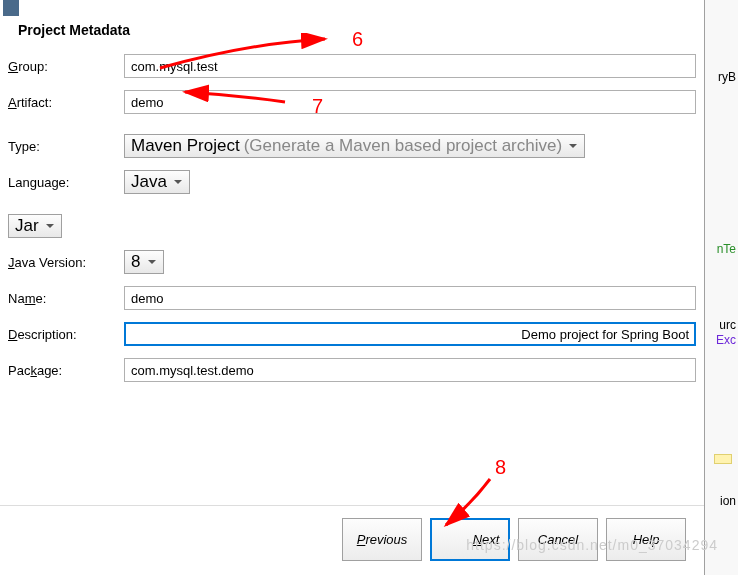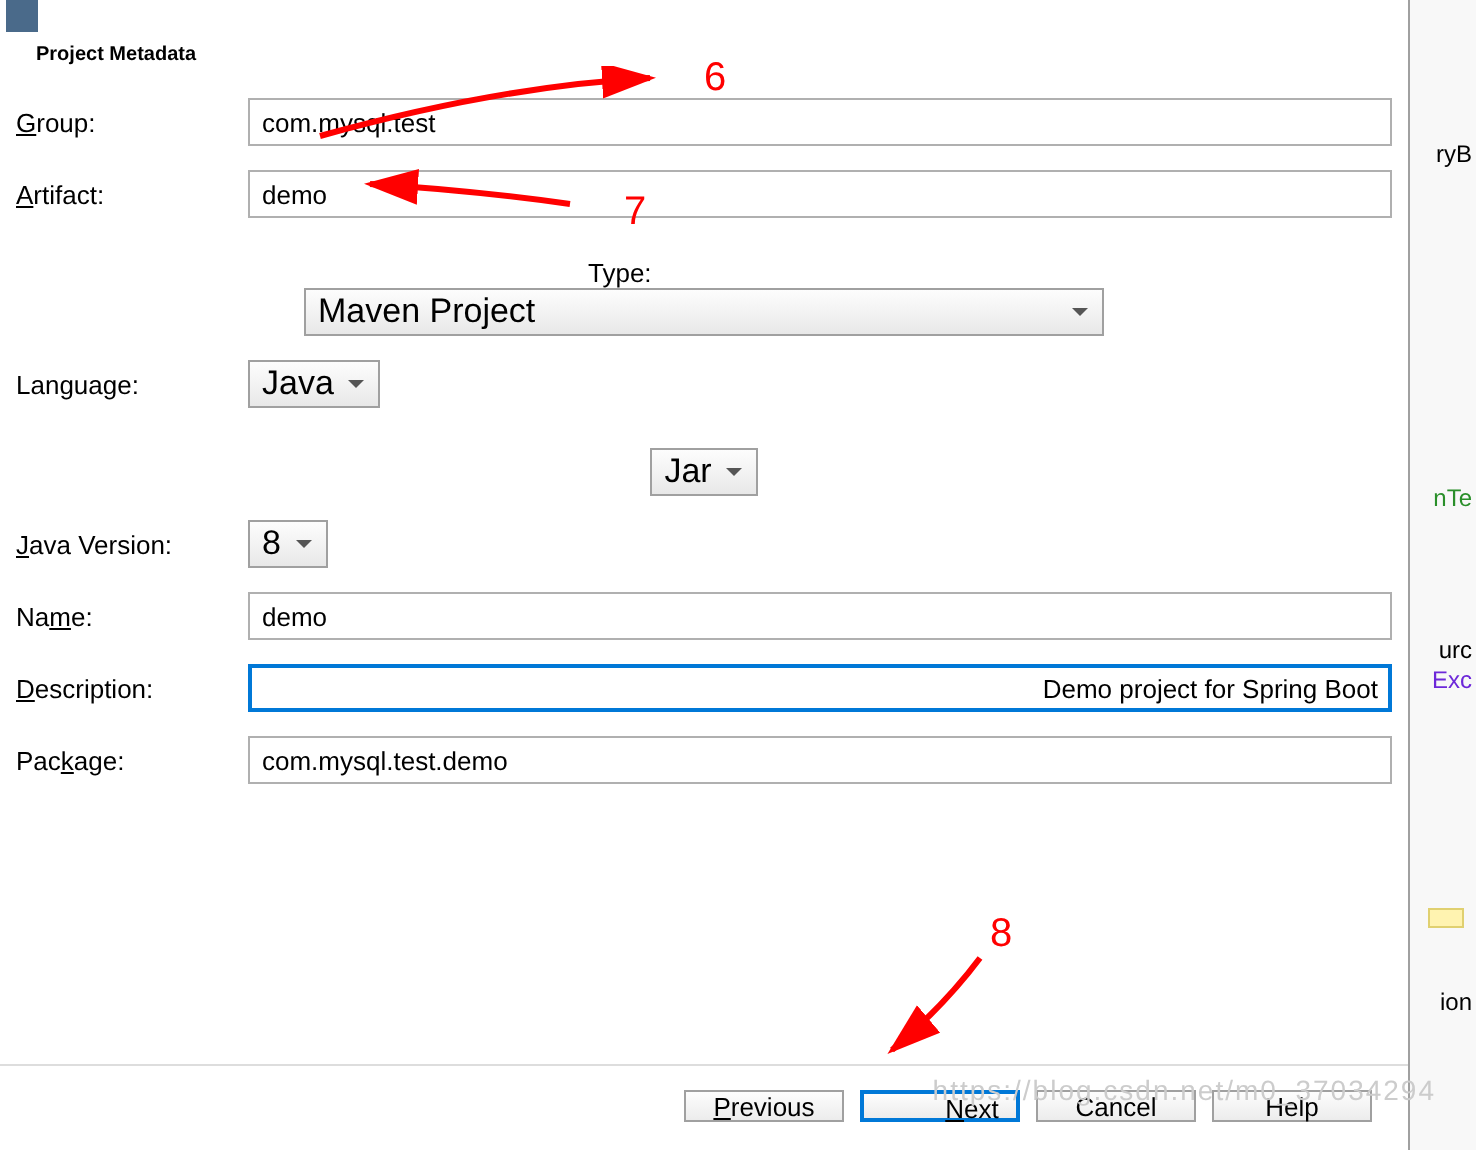--- a/index.html
+++ b/index.html
@@ -26,31 +26,31 @@
       position: absolute;
       left: 3px;
       top: 0px;
       width: 16px;
       height: 16px;
       background: #4a6a8a;
     }
     .section-title {
       font-weight: bold;
       margin: 22px 0 16px 18px;
-      font-size: 10px;
+      font-size: 14px;
     }
     .form {
       padding: 0 8px;
     }
     .row {
       display: flex;
       align-items: center;
       margin-bottom: 12px;
     }
-    .row.spaced { margin-top: 20px; flex-direction: column; }
+    .row.spaced { margin-top: 20px; }
     .label {
       width: 116px;
       flex-shrink: 0;
       color: #000;
     }
     .label .u { text-decoration: underline; }
     .text-input {
       flex: 1;
       height: 24px;
       border: 1px solid #b0b0b0;
@@ -94,26 +94,27 @@
       left: 0;
       right: 0;
       border-top: 1px solid #ddd;
       padding: 12px 18px 0 0;
       display: flex;
       justify-content: flex-end;
       gap: 8px;
     }
     .btn {
       min-width: 80px;
-      height: 16px;
+      height: 43px;
       border: 1px solid #a0a0a0;
       background: linear-gradient(#fdfdfd, #ececec);
       font-family: inherit;
       font-size: 13px;
       cursor: pointer;
+      font-style: italic;
     }
     .btn.primary {
       border: 2px solid #0078d7;
       padding-left: 32px;
     }
     .btn .u { text-decoration: underline; }
     
     
     .arrow {
       position: absolute;
@@ -179,20 +180,21 @@
 
     <div class="row">
       <div class="label"><span class="u">A</span>rtifact:</div>
       <input class="text-input" value="demo" style="">
     </div>
 
     <div class="row spaced">
       <div class="label">Type:</div>
       <div class="select" style="min-width:400px">
         <span>Maven Project</span>
+        <span class="hint">(Generate a Maven based project archive)</span>
       </div>
     </div>
 
     <div class="row">
       <div class="label">Language:</div>
       <div class="select" style="min-width:60px">
         <span>Java</span>
       </div>
     </div>
 

